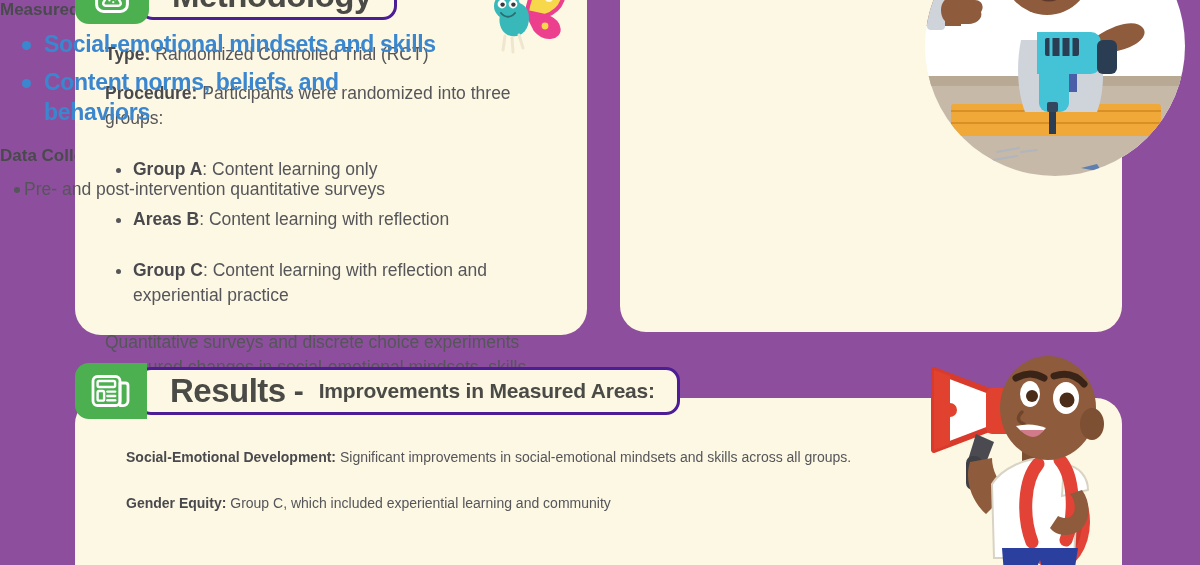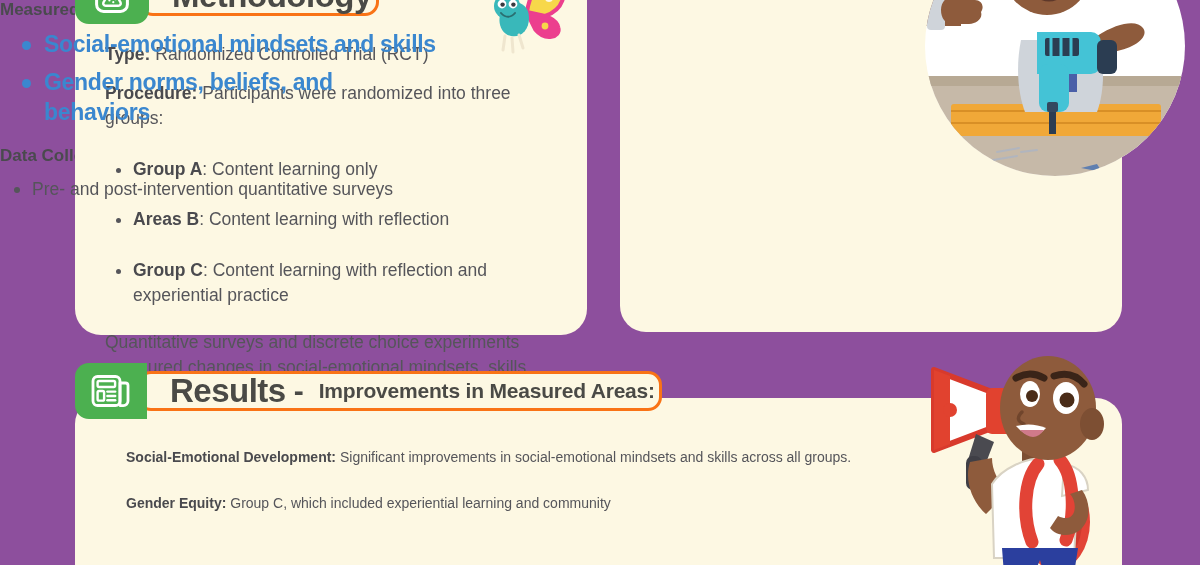--- a/index.html
+++ b/index.html
@@ -38,27 +38,27 @@
     background: #4cb050;
     border-radius: 14px 0 0 14px;
     display: flex; align-items: center; justify-content: center;
     flex: 0 0 auto;
     position: relative;
     z-index: 2;
   }
   .hdr-icon.sq { border-radius: 14px; width: 74px; }
   .hdr-body {
     background: #fdf8e3;
-    border: 3px solid #f97316;
+    border: 3px solid #4c1d95;
     border-radius: 14px;
-    height: 40px;
+    height: 48px;
     margin-left: -10px;
     display: flex;
     align-items: center;
-    padding: 0 4px 0 30px;
+    padding: 0 22px 0 30px;
     white-space: nowrap;
     position: relative;
     z-index: 1;
   }
   .hdr-title {
     font-size: 33px;
     font-weight: bold;
     color: #4a4a46;
     letter-spacing: -0.5px;
   }
@@ -113,21 +113,21 @@
     width: 9px; height: 9px;
     border-radius: 50%;
     background: #3a87cf;
   }
   ul.grey-list { list-style: none; margin: 6px 0 0 0; }
   ul.grey-list li {
     position: relative;
     color: #55555a;
     font-size: 17.5px;
     line-height: 1.55;
-    padding-left: 32px;
+    padding-left: 24px;
     margin-bottom: 2px;
   }
   ul.grey-list li::before {
     content: "";
     position: absolute;
     left: 14px; top: 11px;
     width: 6px; height: 6px;
     border-radius: 50%;
     background: #55555a;
   }
@@ -181,21 +181,21 @@
       <li><b>Areas B</b><span>: Content learning with reflection</span></li>
       <li><b>Group C</b><span>: Content learning with reflection and experiential practice</span></li>
     </ul>
     <p style="margin-top:22px;">Quantitative surveys and discrete choice experiments measured changes in social-emotional mindsets, skills, and gender norms.</p>
   </div>
 
   <div id="outcomes-body">
     <div class="mini-head">Measured Outcomes:</div>
     <ul class="blue-list">
       <li>Social-emotional mindsets and skills</li>
-      <li>Gender norms, beliefs, and behaviors</li>
+      <li>Content norms, beliefs, and behaviors</li>
     </ul>
     <div class="mini-head">Data Collection Methods:</div>
     <ul class="grey-list">
       <li>Pre- and post-intervention quantitative surveys</li>
     </ul>
   </div>
 
   <div class="hdr-pill" id="results-header">
     <div class="hdr-icon">
       <svg class="glyph" width="40" height="36" viewBox="0 0 40 36" aria-hidden="true">

